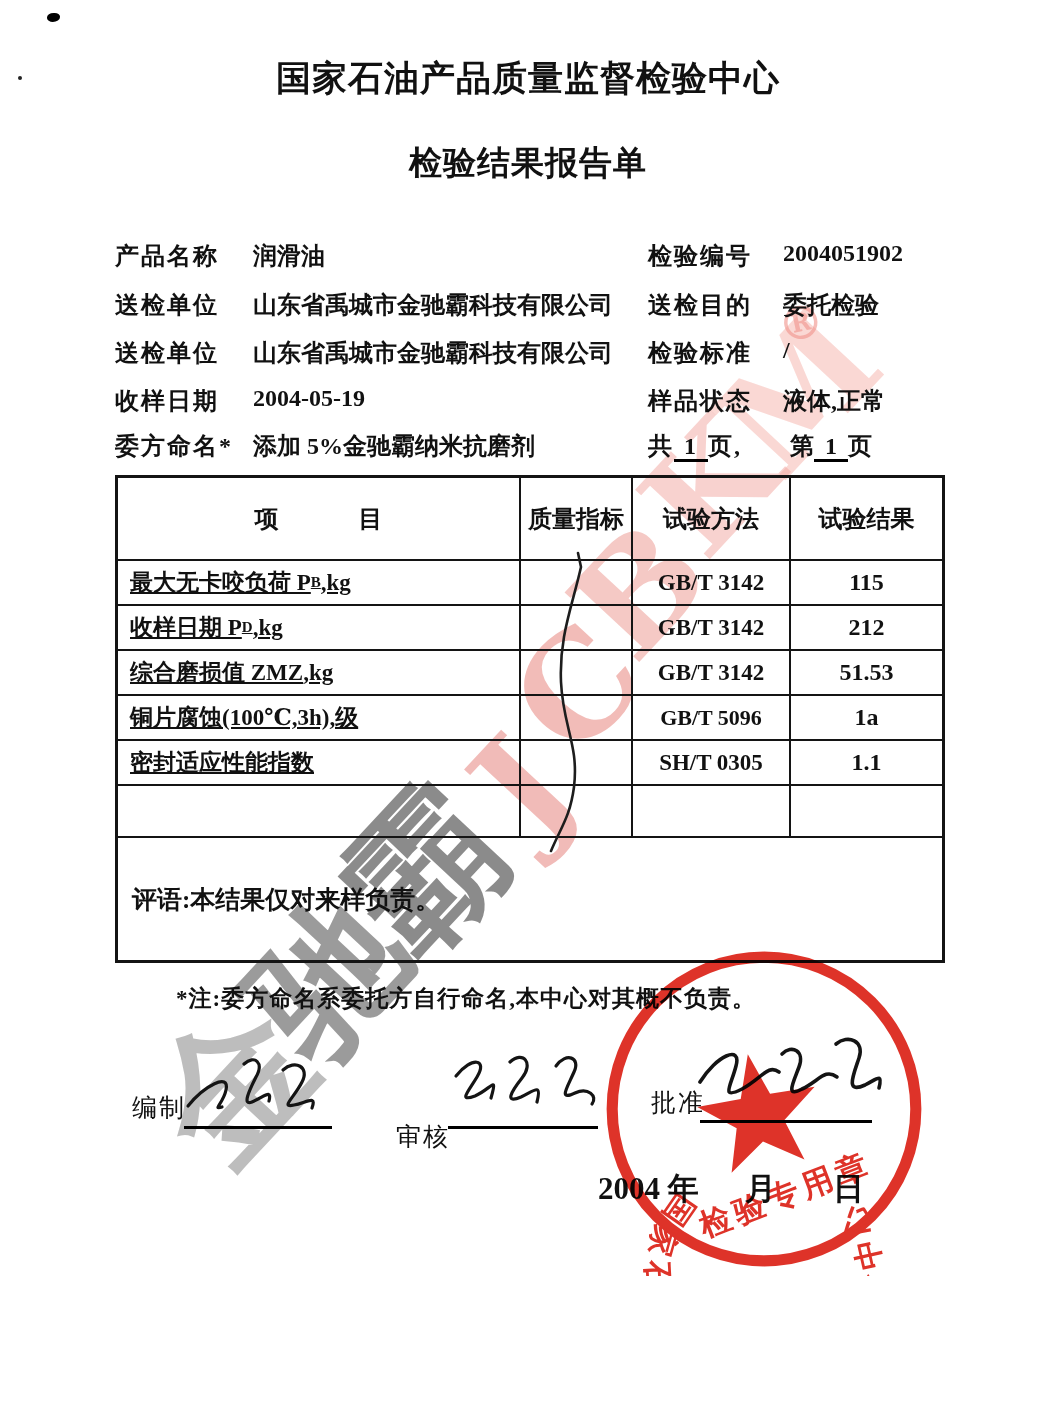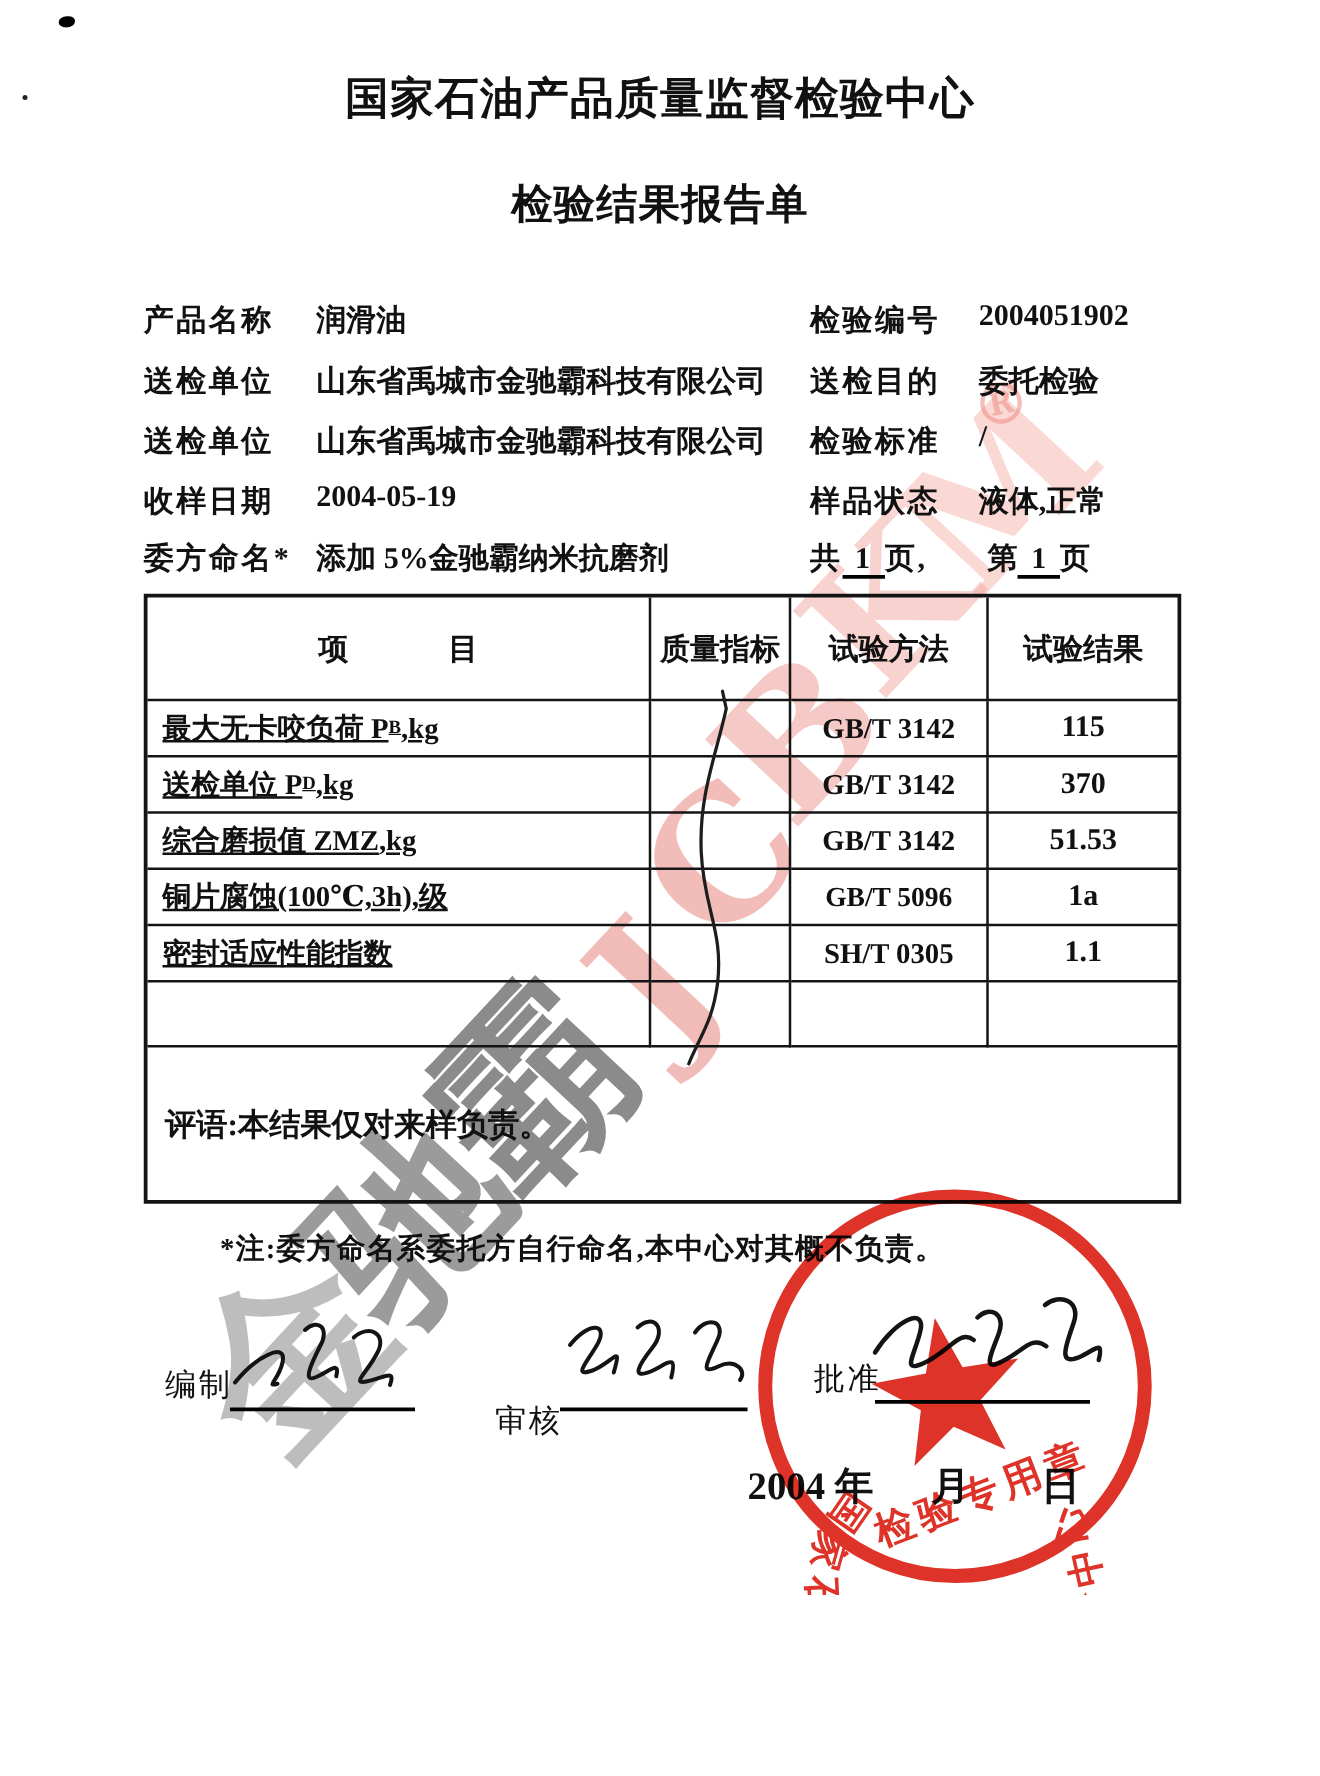--- a/index.html
+++ b/index.html
@@ -123,27 +123,27 @@
       <div class="cell item">
           <span>最大无卡咬负荷 P</span>
           <sub>B</sub>
           <span>,kg</span>
         </div>
       <div class="cell"></div>
       <div class="cell ctr">GB/T 3142</div>
       <div class="cell res last">115</div>
 
       <div class="cell item">
-          <span>送检单位 P</span>
+          <span>收样日期 P</span>
           <sub>D</sub>
           <span>,kg</span>
         </div>
       <div class="cell"></div>
       <div class="cell ctr">GB/T 3142</div>
-      <div class="cell res last">370</div>
+      <div class="cell res last">212</div>
 
       <div class="cell item">
           <span>综合磨损值 ZMZ</span>
           <sub></sub>
           <span>,kg</span>
         </div>
       <div class="cell"></div>
       <div class="cell ctr">GB/T 3142</div>
       <div class="cell res last">51.53</div>
 

